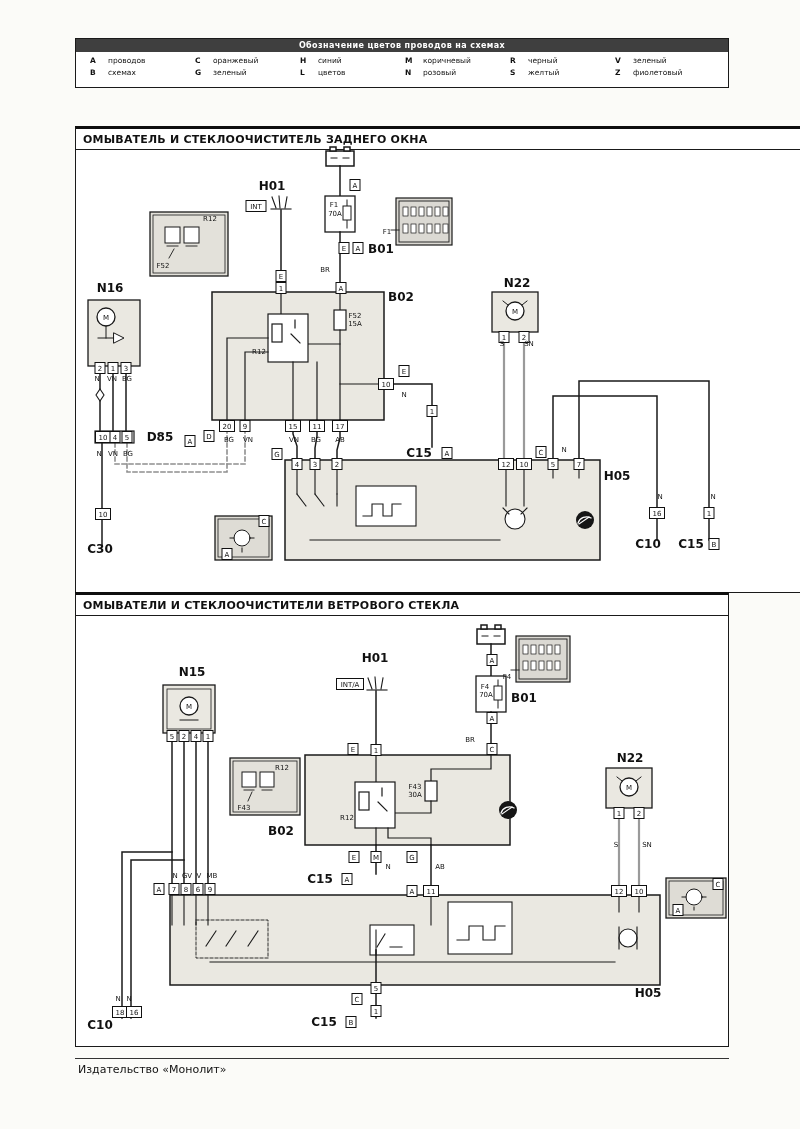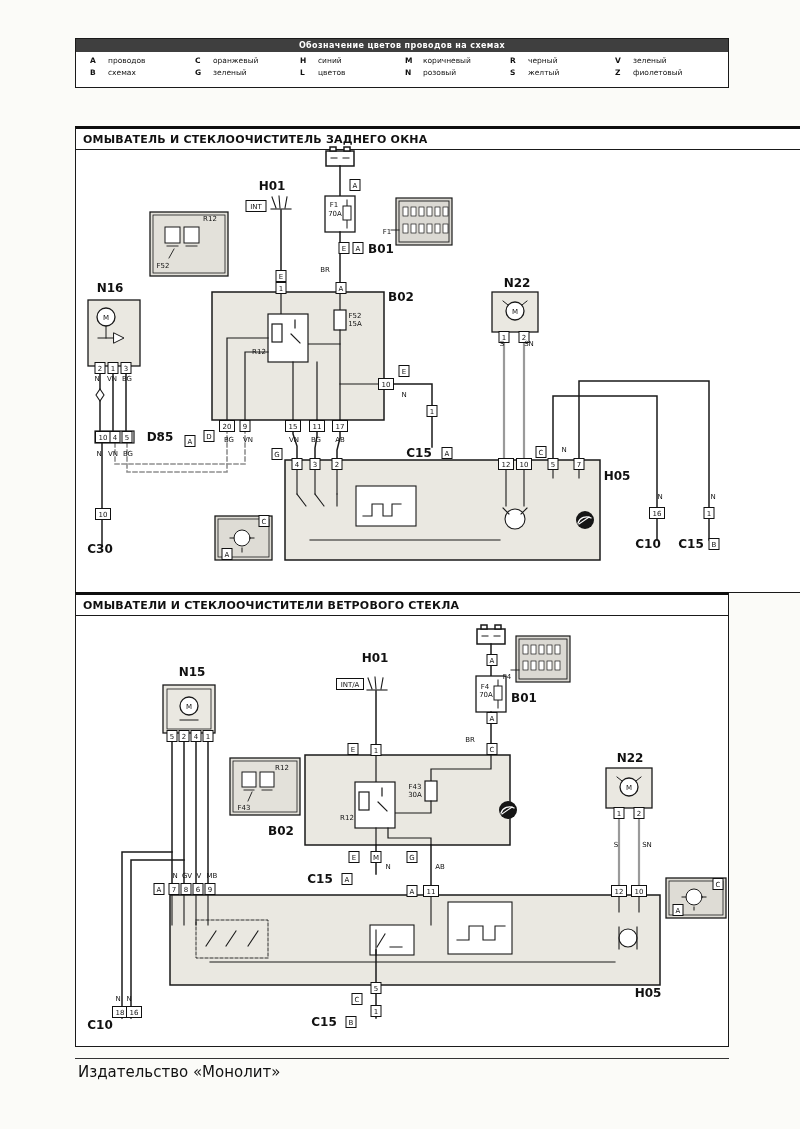--- a/index.html
+++ b/index.html
@@ -12,21 +12,21 @@
   .legend-grid { display:grid; grid-template-columns:repeat(6,1fr); padding:5px 8px 0 14px; row-gap:4px; }
   .legend-cell { display:flex; gap:9px; font-size:7.5px; line-height:8px; }
   .lg-code { font-weight:bold; width:9px; }
   
   .section { border:1.5px solid #1a1a1a; border-top:3.5px solid #0e0e0e; background:#fff; }
   #sec1 { left:75px; top:126px; width:732px; height:467px; }
   #sec2 { left:75px; top:592px; width:654px; height:455px; }
   .sec-title { font-size:11px; font-weight:bold; padding:4px 7px 3px 7px; border-bottom:1.4px solid #1a1a1a; letter-spacing:.2px; }
   
   .footer-line { left:75px; top:1058px; width:654px; border-top:1.2px solid #333; height:0; }
-  .footer-text { left:78px; top:1063px; font-size:15px; }
+  .footer-text { left:78px; top:1063px; font-size:11px; }
   
   svg.overlay { position:absolute; left:0; top:0; width:800px; height:1129px; pointer-events:none; }
   svg text { font-family:"DejaVu Sans", sans-serif; }
   .slbl { font-size:7px; text-anchor:middle; fill:#111; }
   .blbl { font-size:12px; font-weight:bold; text-anchor:middle; fill:#111; }
   .lblbox { fill:#fff; stroke:#111; stroke-width:1; }
 </style>
 </head>
 <body>
 

